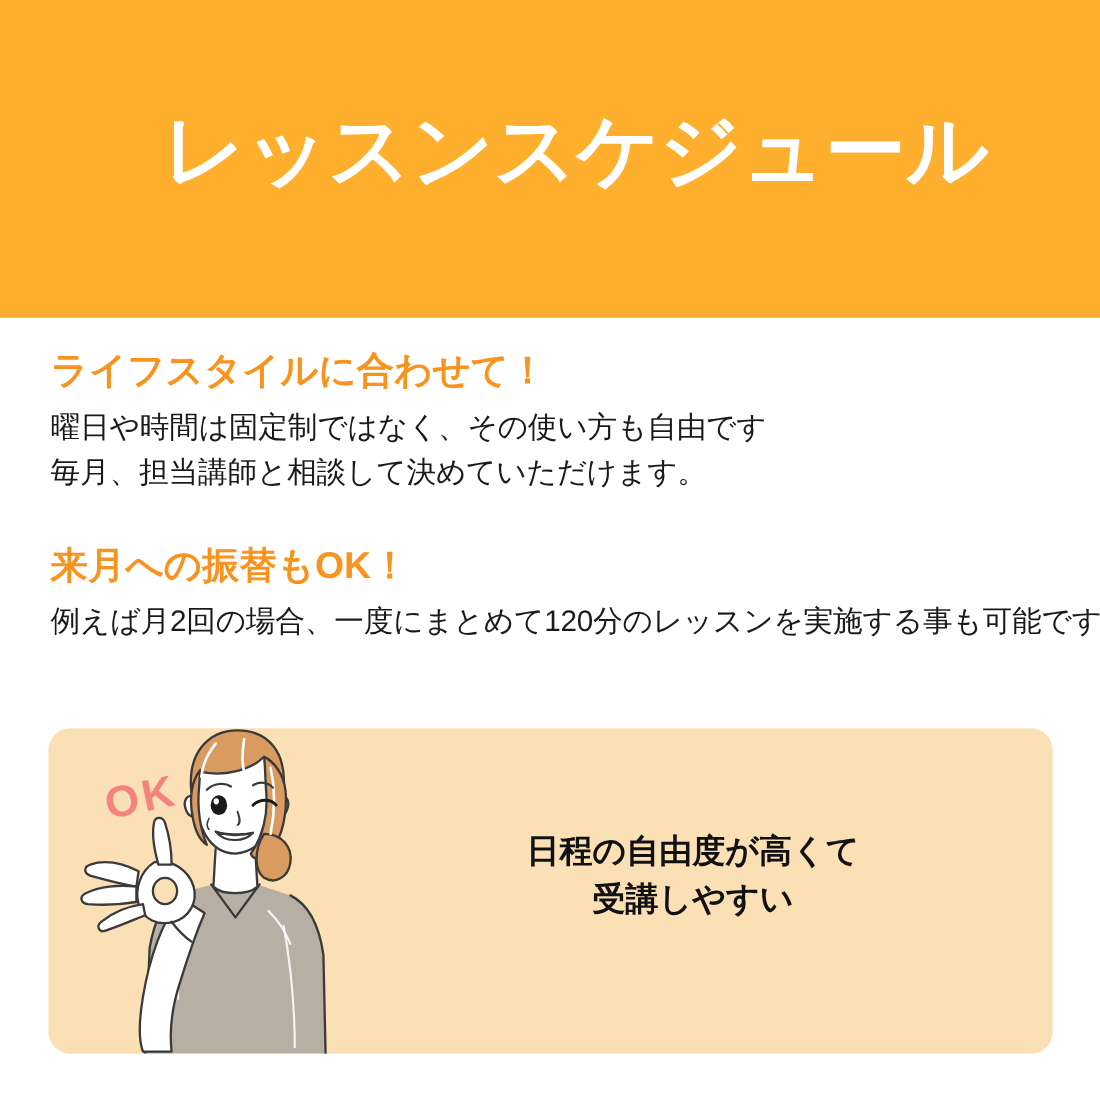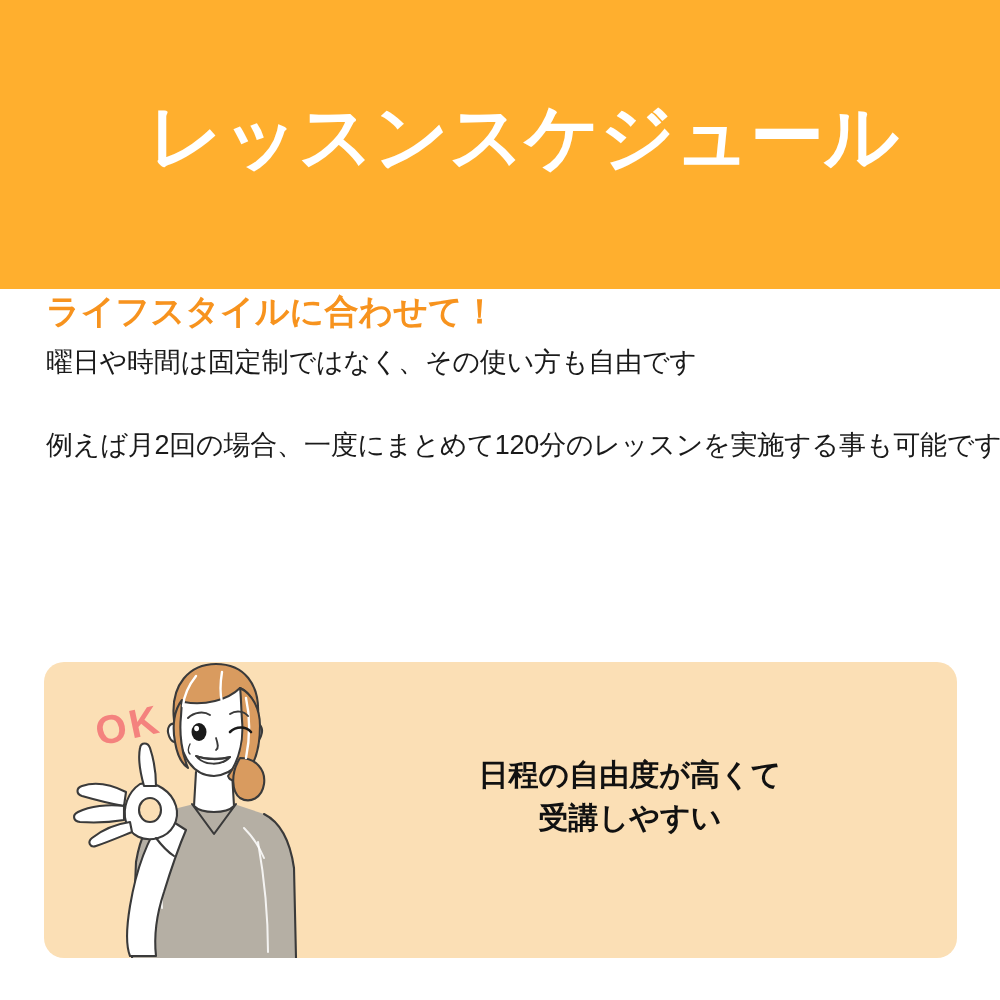--- a/index.html
+++ b/index.html
@@ -49,21 +49,21 @@
   .content {
     position: absolute;
     left: 46px;
     top: 289px;
     width: 930px;
   }
 
   .section {
     margin: 0;
   }
-  .section-1 { }
+  .section-1 { padding-top: 26px; }
   .section-2 { padding-top: 42px; }
 
   .section-heading {
     font-size: 34px;
     font-weight: 700;
     color: #f7931e;
     line-height: 1.3;
     letter-spacing: 0px;
     margin: 0 0 9px 0;
     white-space: nowrap;
@@ -134,23 +134,25 @@
 
   <div class="header-band">
     <div class="header-title">レッスンスケジュール</div>
   </div>
 
   <div class="content">
 
     <div class="section section-1">
       <div class="section-heading">ライフスタイルに合わせて！</div>
       <div class="body-line">曜日や時間は固定制ではなく、その使い方も自由です</div>
+      <div class="body-line">毎月、担当講師と相談して決めていただけます。</div>
     </div>
 
     <div class="section section-2">
+      <div class="section-heading">来月への振替もOK！</div>
       <div class="body-line">例えば月2回の場合、一度にまとめて120分のレッスンを実施する事も可能です。</div>
     </div>
 
   </div>
 
   <div class="highlight-card">
 
     <div class="illustration">
       <svg width="340" height="296" viewBox="0 0 340 296" xmlns="http://www.w3.org/2000/svg">
         <g fill="none" stroke="#3a3a3a" stroke-width="2.1" stroke-linecap="round" stroke-linejoin="round">

